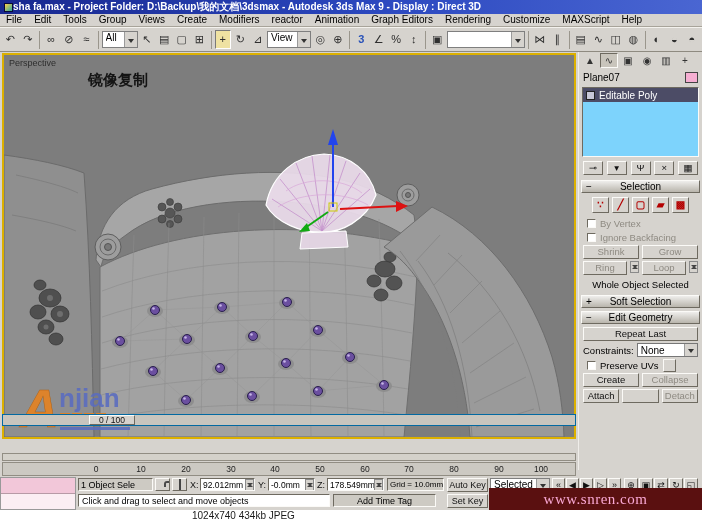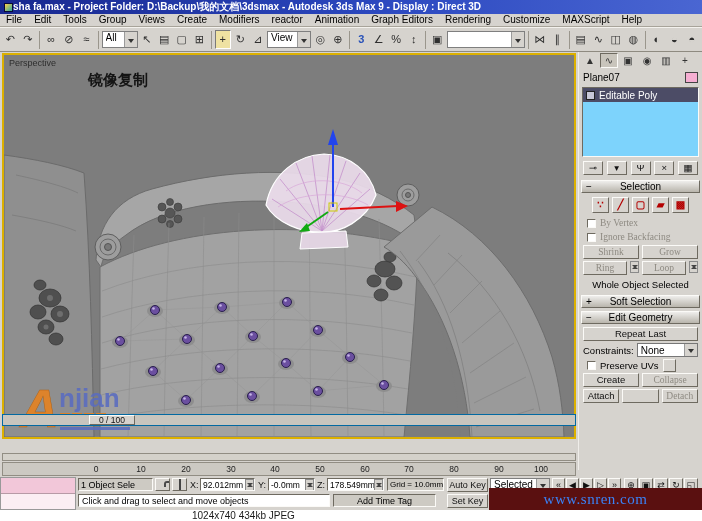--- a/index.html
+++ b/index.html
@@ -64,21 +64,21 @@
   .subobj { display:flex; justify-content:center; gap:3px; padding:2px 0 3px; }
   .subobj .b { width:17px; height:16px; color:#b40000; font-size:10px; line-height:14px; font-weight:bold; }
   .chkrow { display:flex; align-items:center; gap:4px; height:14px; padding-left:8px; font-size:9.5px; }
   .cbox { width:9px; height:9px; background:#fff; border:1px solid; border-color:#6e6a60 #fbfaf7 #fbfaf7 #6e6a60; flex:0 0 auto; }
   .prow { display:flex; gap:3px; padding:1px 4px; }
   .prow .b { flex:1; height:14px; line-height:12px; }
   .sqb { width:13px; height:13px; flex:0 0 auto; }
   .ctext { text-align:center; font-size:9.5px; padding:3px 0 2px; }
   .crow { display:flex; align-items:center; padding:1px 4px; gap:3px; font-size:9.5px; }
   .pdd.small { flex:1; margin:0; height:14px; }
-  .dim { color:#8e8a82;font-family:Liberation Serif, serif; }
+  .dim { color:#8e8a82; }
   .fieldw { background:#fff; border:1px solid; border-color:#6e6a60 #fbfaf7 #fbfaf7 #6e6a60;
     font-size:9px; overflow:hidden; white-space:nowrap; }
   .fieldg { background:#cdcac3; border:1px solid; border-color:#6e6a60 #fbfaf7 #fbfaf7 #6e6a60;
     font-size:9px; overflow:hidden; white-space:nowrap; }
   .spin { width:9px; height:12px; display:inline-block; position:relative; background:#d6d3ce;
     border:1px solid #8a8a8a; flex:0 0 auto; }
   .spin::before { content:""; position:absolute; left:1px; top:1px; border:3px solid transparent; border-bottom:3px solid #444; }
   .spin::after { content:""; position:absolute; left:1px; bottom:1px; border:3px solid transparent; border-top:3px solid #444; }
 
   
@@ -100,21 +100,21 @@
     border:2px solid #4a4a4a; border-bottom:none; border-radius:3px 3px 0 0; }
   .absico { width:8px; height:8px; border:1px solid #444; margin:2px auto; position:relative; }
   .absico::after { content:""; position:absolute; inset:1px; background:#999; }
   .slabel { font-size:9px; top:3px; color:#111; }
   .cfield { display:flex; align-items:center; height:13px; }
   .cfield .v { flex:1; font-size:8.5px; padding-left:2px; overflow:hidden; white-space:nowrap; }
   .smallb { height:14px; font-size:9px; line-height:12px; }
 
   
   .snren { position:absolute; top:488px; left:489px; width:213px; height:22px; background:#5a1010; z-index:40;
-    display:flex; align-items:center; justify-content:center; color:#3b82f6;
+    display:flex; align-items:center; justify-content:center; color:#f9a8d4;
     font-family:"Liberation Serif",serif; font-size:15px; letter-spacing:0.5px; }
   .footer { position:absolute; top:510px; left:0; width:702px; height:11px; background:#fff;
     font-size:10px; line-height:11px; color:#1a1a1a; padding-left:192px; }
 </style>
 </head>
 <body>
 
 <div class="app">
 
   <div class="titlebar">

